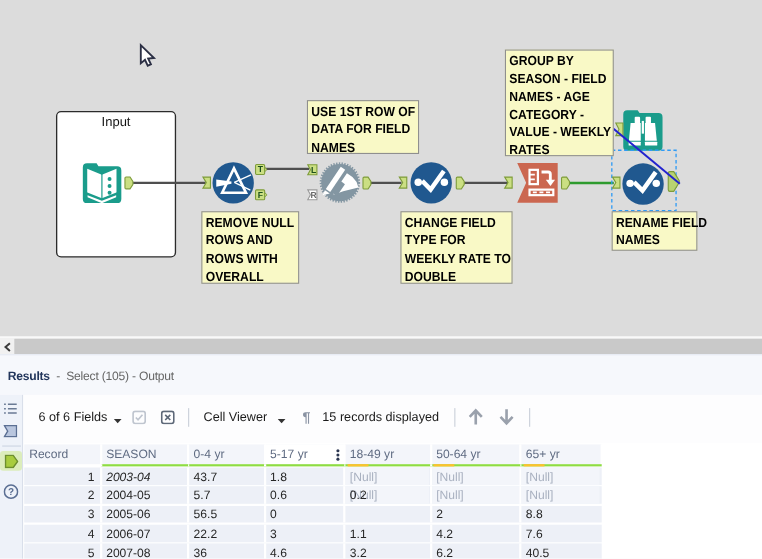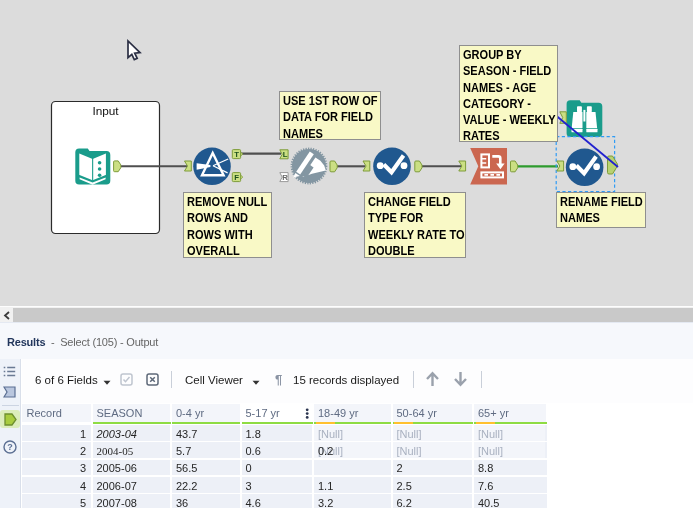--- a/index.html
+++ b/index.html
@@ -105,21 +105,21 @@
     </div>
 <div class="ann" style="left:279px;top:91px;width:102px;height:49px;">
       <div>USE 1ST ROW OF<br>DATA FOR FIELD<br>NAMES</div>
     </div>
 <div class="ann" style="left:459px;top:45px;width:99px;height:97px;">
       <div>GROUP BY<br>SEASON - FIELD<br>NAMES - AGE<br>CATEGORY -<br>VALUE - WEEKLY<br>RATES</div>
     </div>
 <div class="ann" style="left:364px;top:192px;width:102px;height:66px;">
       <div>CHANGE FIELD<br>TYPE FOR<br>WEEKLY RATE TO<br>DOUBLE</div>
     </div>
-<div class="ann" style="left:556px;top:192px;width:90px;height:36px;">
+<div class="ann" style="left:556px;top:192px;width:78px;height:36px;">
       <div>RENAME FIELD<br>NAMES</div>
     </div>
 <div class="abs" style="left:0;top:306px;width:693px;height:16px;background:#f1f1f1;border-top:1px solid #fdfdfd;">
       <div class="abs" style="left:13px;top:1px;width:680px;height:14px;background:#c9c9c9;"></div>
       <svg class="abs" style="left:3px;top:4px" width="8" height="9" viewBox="0 0 8 9">
         <path d="M6,1 L2,4.5 L6,8" fill="none" stroke="#3c3c3c" stroke-width="1.8"></path>
       </svg>
     </div>
 <div class="abs" style="left:0;top:322px;width:693px;height:186px;background:#fff;">
       <div class="abs" style="left:0;top:0;width:693px;height:37px;background:#f6f8fc;border-top:1px solid #e4e9f2;">
@@ -224,21 +224,21 @@
       <div class="abs" style="left:474.0px;top:103.0px;width:71.0px;height:15.8px;background:#f3f5fa;"></div>
       <div class="cell" style="left:478.0px;top:105.6px;color:#a9b1c0;">[Null]</div>
       <div class="abs" style="left:22px;top:120.3px;width:525px;height:15.8px;background:#edf0f7;"></div>
       <div class="abs" style="left:90.5px;top:120.3px;width:2px;height:15.8px;background:#fff;"></div>
       <div class="abs" style="left:170.0px;top:120.3px;width:2px;height:15.8px;background:#fff;"></div>
       <div class="abs" style="left:239.5px;top:120.3px;width:2px;height:15.8px;background:#fff;"></div>
       <div class="abs" style="left:312.0px;top:120.3px;width:2px;height:15.8px;background:#fff;"></div>
       <div class="abs" style="left:390.5px;top:120.3px;width:2px;height:15.8px;background:#fff;"></div>
       <div class="abs" style="left:472.0px;top:120.3px;width:2px;height:15.8px;background:#fff;"></div>
       <div class="cell" style="left:22px;top:122.9px;width:64px;text-align:right;">2</div>
-      <div class="cell" style="left:96.5px;top:122.9px;color:#262626;font-family:Liberation Serif, serif;">2004-05</div>
+      <div class="cell" style="left:96.5px;top:122.9px;color:#262626;">2004-05</div>
       <div class="cell" style="left:176.0px;top:122.9px;color:#262626;">5.7</div>
       <div class="cell" style="left:245.5px;top:122.9px;color:#262626;">0.6</div>
       <div class="abs" style="left:314.0px;top:120.3px;width:76.0px;height:15.8px;background:#f3f5fa;"></div>
       <div class="cell" style="left:318.0px;top:122.9px;color:#a9b1c0;">[Null]</div>
       <div class="abs" style="left:392.5px;top:120.3px;width:79.0px;height:15.8px;background:#f3f5fa;"></div>
       <div class="cell" style="left:396.5px;top:122.9px;color:#a9b1c0;">[Null]</div>
       <div class="abs" style="left:474.0px;top:120.3px;width:71.0px;height:15.8px;background:#f3f5fa;"></div>
       <div class="cell" style="left:478.0px;top:122.9px;color:#a9b1c0;">[Null]</div>
       <div class="abs" style="left:22px;top:137.6px;width:525px;height:15.8px;background:#edf0f7;"></div>
       <div class="abs" style="left:90.5px;top:137.6px;width:2px;height:15.8px;background:#fff;"></div>
@@ -259,21 +259,21 @@
       <div class="abs" style="left:170.0px;top:154.9px;width:2px;height:15.8px;background:#fff;"></div>
       <div class="abs" style="left:239.5px;top:154.9px;width:2px;height:15.8px;background:#fff;"></div>
       <div class="abs" style="left:312.0px;top:154.9px;width:2px;height:15.8px;background:#fff;"></div>
       <div class="abs" style="left:390.5px;top:154.9px;width:2px;height:15.8px;background:#fff;"></div>
       <div class="abs" style="left:472.0px;top:154.9px;width:2px;height:15.8px;background:#fff;"></div>
       <div class="cell" style="left:22px;top:157.5px;width:64px;text-align:right;">4</div>
       <div class="cell" style="left:96.5px;top:157.5px;color:#262626;">2006-07</div>
       <div class="cell" style="left:176.0px;top:157.5px;color:#262626;">22.2</div>
       <div class="cell" style="left:245.5px;top:157.5px;color:#262626;">3</div>
       <div class="cell" style="left:318.0px;top:157.5px;color:#262626;">1.1</div>
-      <div class="cell" style="left:396.5px;top:157.5px;color:#262626;">2.5</div>
+      <div class="cell" style="left:396.5px;top:157.5px;color:#262626;">4.2</div>
       <div class="cell" style="left:478.0px;top:157.5px;color:#262626;">7.6</div>
       <div class="abs" style="left:22px;top:172.2px;width:525px;height:13.8px;background:#edf0f7;"></div>
       <div class="abs" style="left:90.5px;top:172.2px;width:2px;height:13.8px;background:#fff;"></div>
       <div class="abs" style="left:170.0px;top:172.2px;width:2px;height:13.8px;background:#fff;"></div>
       <div class="abs" style="left:239.5px;top:172.2px;width:2px;height:13.8px;background:#fff;"></div>
       <div class="abs" style="left:312.0px;top:172.2px;width:2px;height:13.8px;background:#fff;"></div>
       <div class="abs" style="left:390.5px;top:172.2px;width:2px;height:13.8px;background:#fff;"></div>
       <div class="abs" style="left:472.0px;top:172.2px;width:2px;height:13.8px;background:#fff;"></div>
       <div class="cell" style="left:22px;top:174.8px;width:64px;text-align:right;">5</div>
       <div class="cell" style="left:96.5px;top:174.8px;color:#262626;">2007-08</div>

